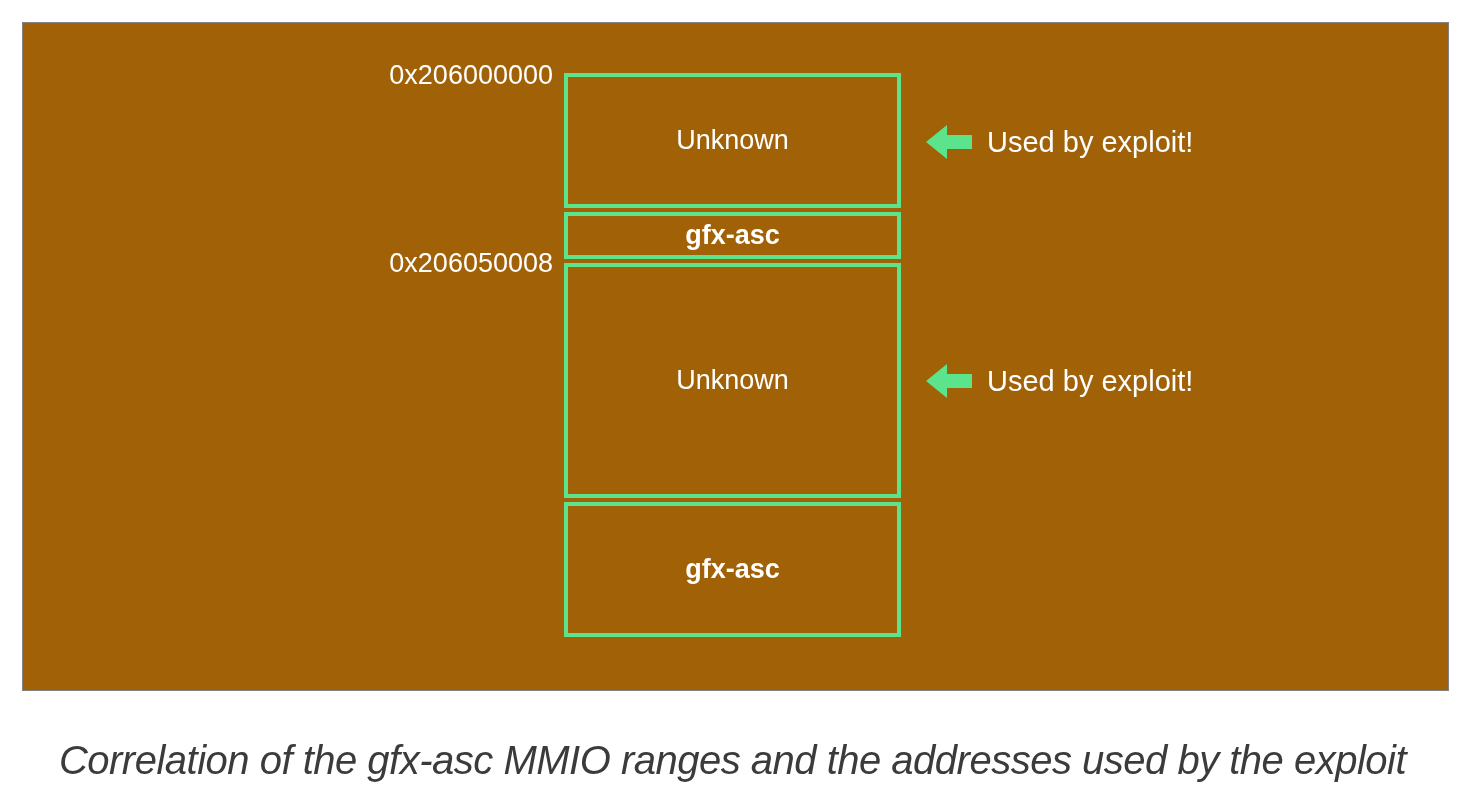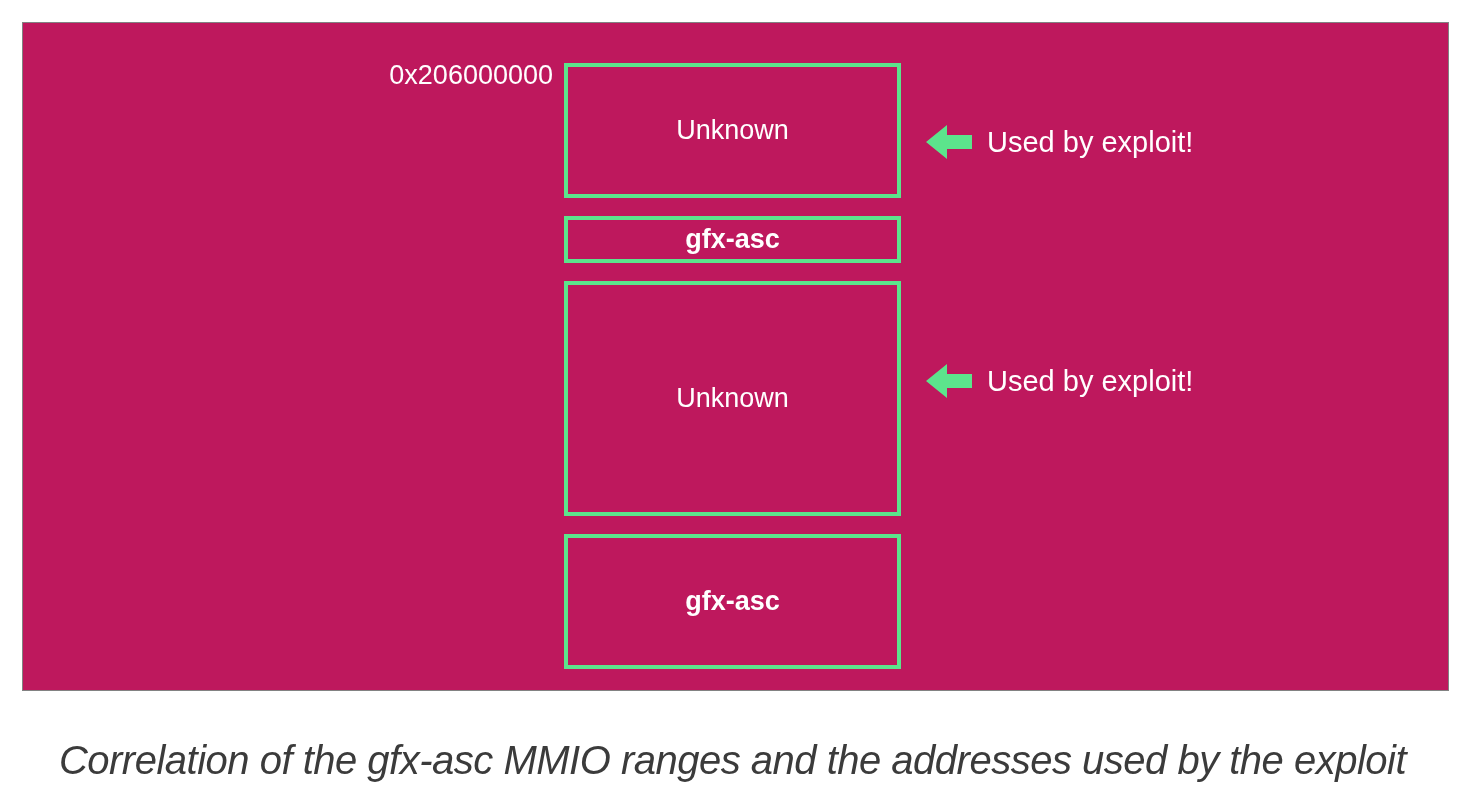--- a/index.html
+++ b/index.html
@@ -15,42 +15,42 @@
     position: relative;
     width: 1465px;
     height: 801px;
   }
   .panel {
     position: absolute;
     left: 22px;
     top: 22px;
     width: 1427px;
     height: 669px;
-    background: #be185d;
+    background: #a16207;
     border: 1px solid #828282;
     box-sizing: border-box;
   }
   
   .memstack {
     position: absolute;
     left: 541px;
-    top: 40px;
+    top: 50px;
     width: 337px;
     text-align: center;
   }
   .segment {
     box-sizing: border-box;
     border: 4px solid #5ce48c;
     width: 337px;
     display: flex;
     align-items: center;
     justify-content: center;
     color: #ffffff;
     font-size: 27px;
-    margin-top: 18px;
+    margin-top: 4px;
   }
   .segment:first-child { margin-top: 0; }
   .segment.seg-0 { height: 135px; }
   .segment.seg-1 { height: 47px; font-weight: bold; }
   .segment.seg-2 { height: 235px; }
   .segment.seg-3 { height: 135px; font-weight: bold; }
   
   .addr {
     position: absolute;
     left: 280px;
@@ -104,20 +104,21 @@
   }
 </style>
 </head>
 <body>
 
 <div class="figure">
 
   <div class="panel">
 
     <div class="addr addr-0">0x206000000</div>
+    <div class="addr addr-2">0x206050008</div>
 
     <div class="memstack">
       <div class="segment seg-0">
         <span>Unknown</span>
       </div>
       <div class="segment seg-1">
         <span>gfx-asc</span>
       </div>
       <div class="segment seg-2">
         <span>Unknown</span>

